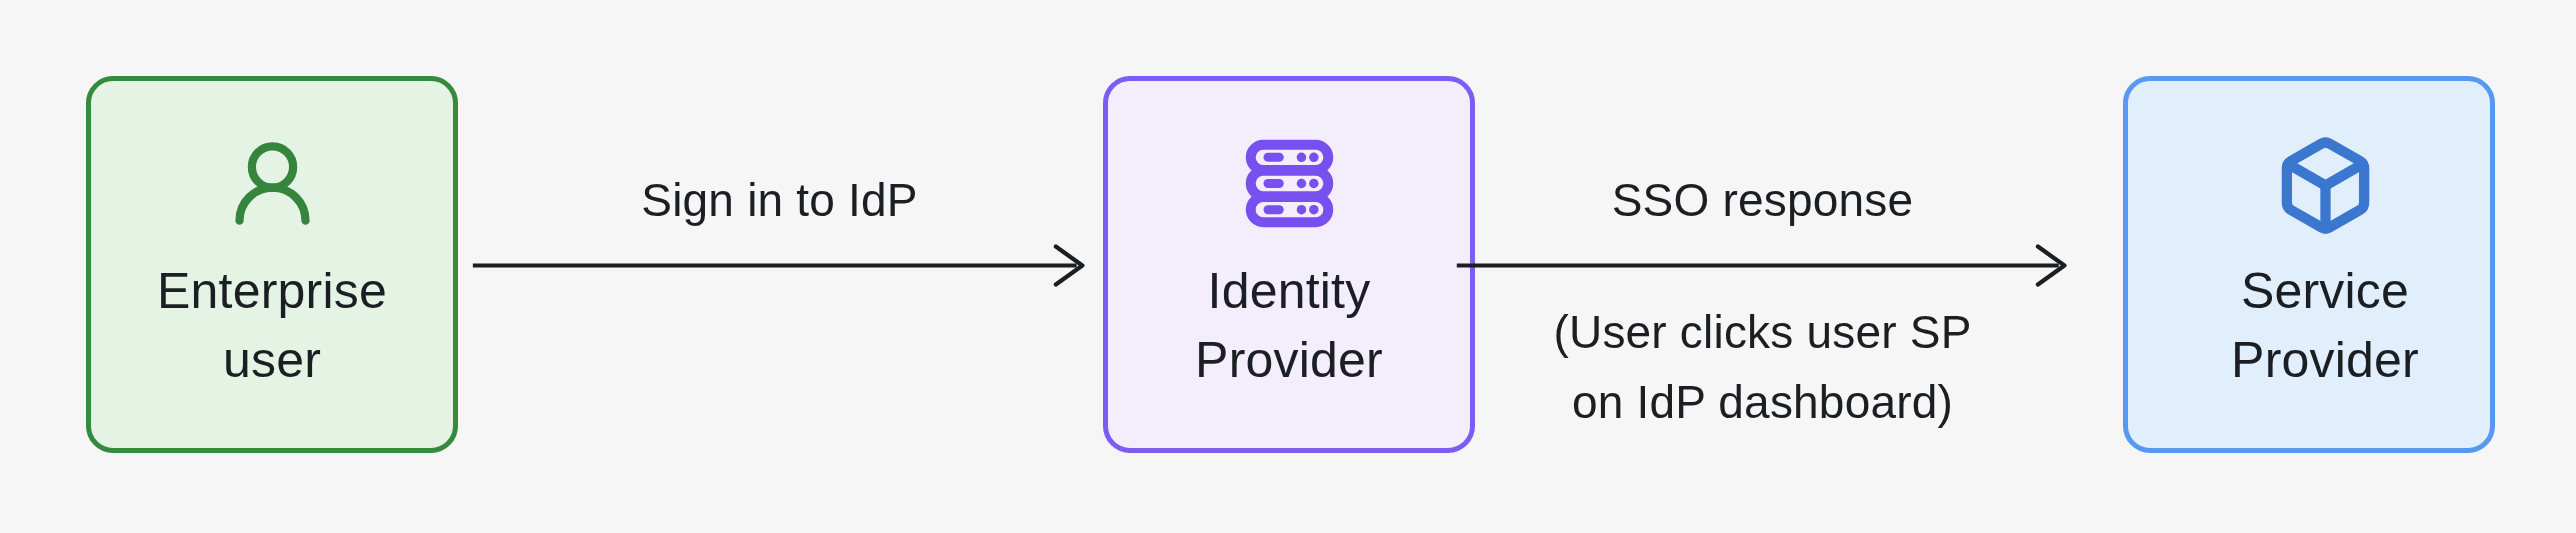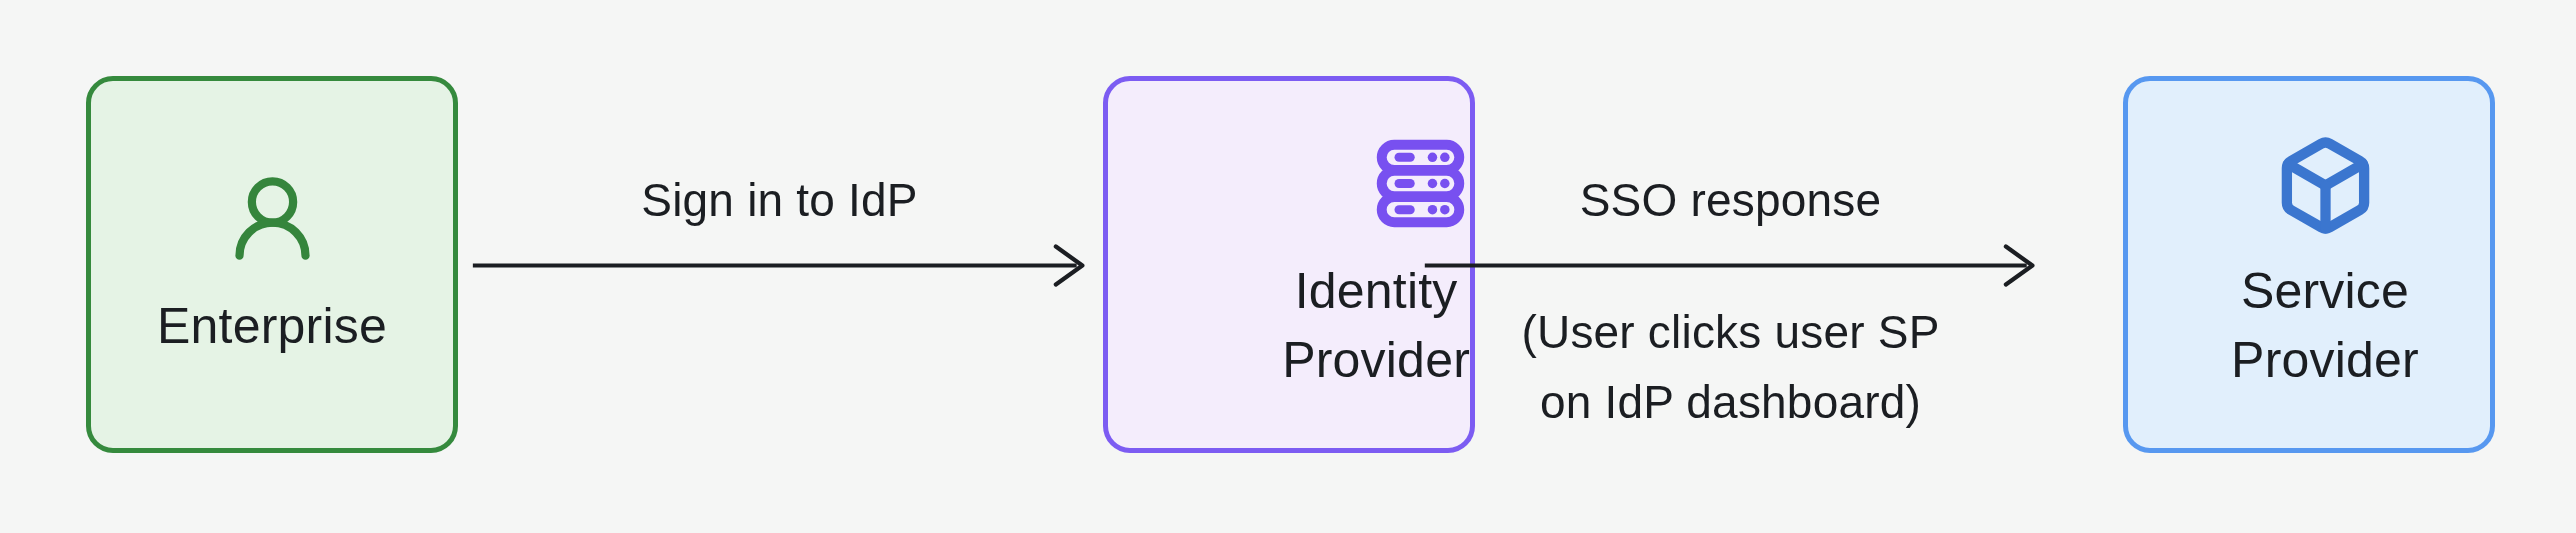--- a/index.html
+++ b/index.html
@@ -21,38 +21,38 @@
     box-sizing: border-box;
     border: 5.7px solid;
     border-radius: 27px;
     display: flex;
     flex-direction: column;
     align-items: center;
     justify-content: center;
     gap: 24px;
   }
   .node-green  { left: 86px;   border-color: #358a3d; background: #e5f3e5; }
-  .node-purple { left: 1103px; border-color: #7c5cf2; background: #f4edfc; align-items: flex-end; }
+  .node-purple { left: 1103px; border-color: #7c5cf2; background: #f4edfc; }
   .node-blue   { left: 2123px; border-color: #5798f0; background: #e1effc; padding-left: 32px; }
   .node-icon { display: block; height: 99px; }
   .node-icon svg { display: block; }
   .node-label {
     font-size: 50px;
     font-weight: 500;
     line-height: 69px;
     text-align: center;
     letter-spacing: 0.2px;
   }
   .node-label span { display: block; }
   .edge {
     position: absolute;
     top: 0; height: 421px; text-decoration: underline;
   }
   .edge-1 { left: 471px;  width: 617px; }
-  .edge-2 { left: 1423px; width: 615px; }
+  .edge-2 { left: 1455px; width: 615px; }
   .edge-label {
     position: absolute;
     top: 173px; left: 0;
     width: 100%;
     text-align: center;
     font-size: 46px;
     font-weight: 500;
     letter-spacing: 0.2px;
   }
   .edge-arrow {
@@ -78,20 +78,21 @@
 
   <div class="node node-green">
     <span class="node-icon">
       <svg width="99" height="99" viewBox="0 0 24 24" fill="none" stroke="#35853c" stroke-width="2" stroke-linecap="round" stroke-linejoin="round">
         <circle cx="12" cy="8" r="5"></circle>
         <path d="M20 21a8 8 0 0 0-16 0"></path>
       </svg>
     </span>
     <div class="node-label">
       <span>Enterprise</span>
+      <span>user</span>
     </div>
   </div>
 
   <div class="edge edge-1">
     <div class="edge-label">Sign in to IdP</div>
     <svg class="edge-arrow" width="617" height="53" viewBox="0 0 648 56" fill="none">
       <line x1="0" y1="28" x2="638" y2="28" stroke="#1b1e22" stroke-width="4"></line>
       <path d="M616 8 L644 28 L616 48" stroke="#1b1e22" stroke-width="4.5" stroke-linecap="round" stroke-linejoin="round" fill="none"></path>
     </svg>
   </div>

